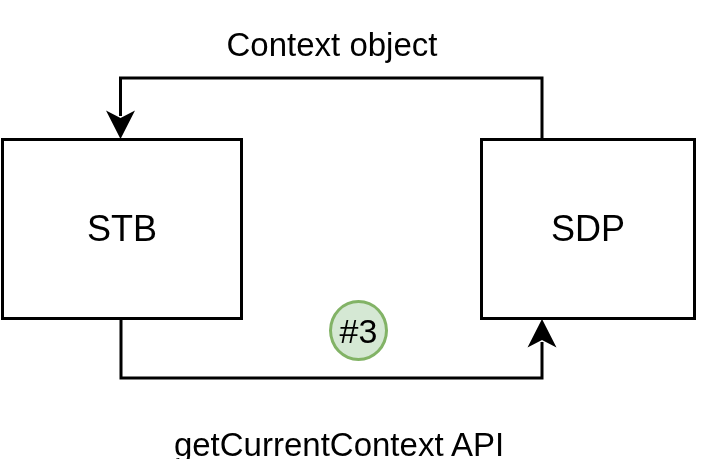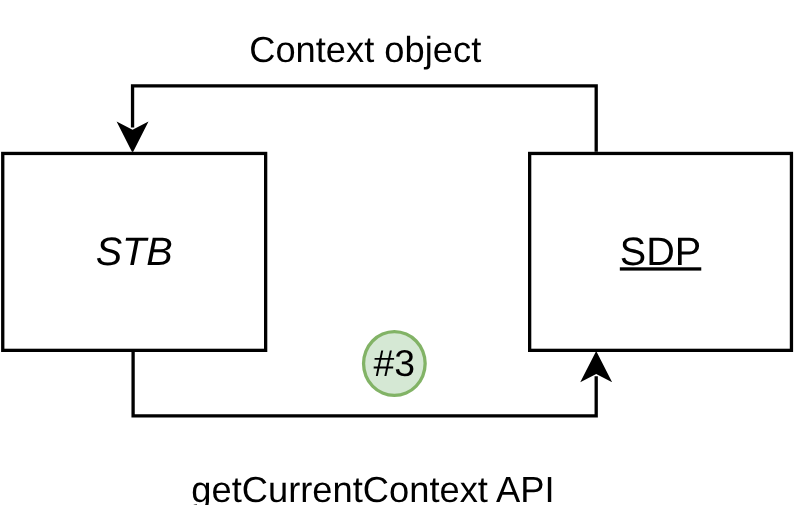--- a/index.html
+++ b/index.html
@@ -54,28 +54,26 @@
     justify-content: center;
     font-size: 36px;
     line-height: 1;
     color: var(--text);
   }
   #stb-node {
     left: 1px;
     top: 138px;
     width: 242px;
     height: 182px;
-    font-style: italic;
   }
   #sdp-node {
     left: 480px;
     top: 138px;
-    width: 241px;
+    width: 216px;
     height: 182px;
-    text-decoration: underline;
   }
   .edge-label {
     position: absolute;
     transform: translateX(-50%);
     white-space: nowrap;
     font-size: 33px;
     line-height: 38px;
     color: var(--text);
   }
   #top-label {

